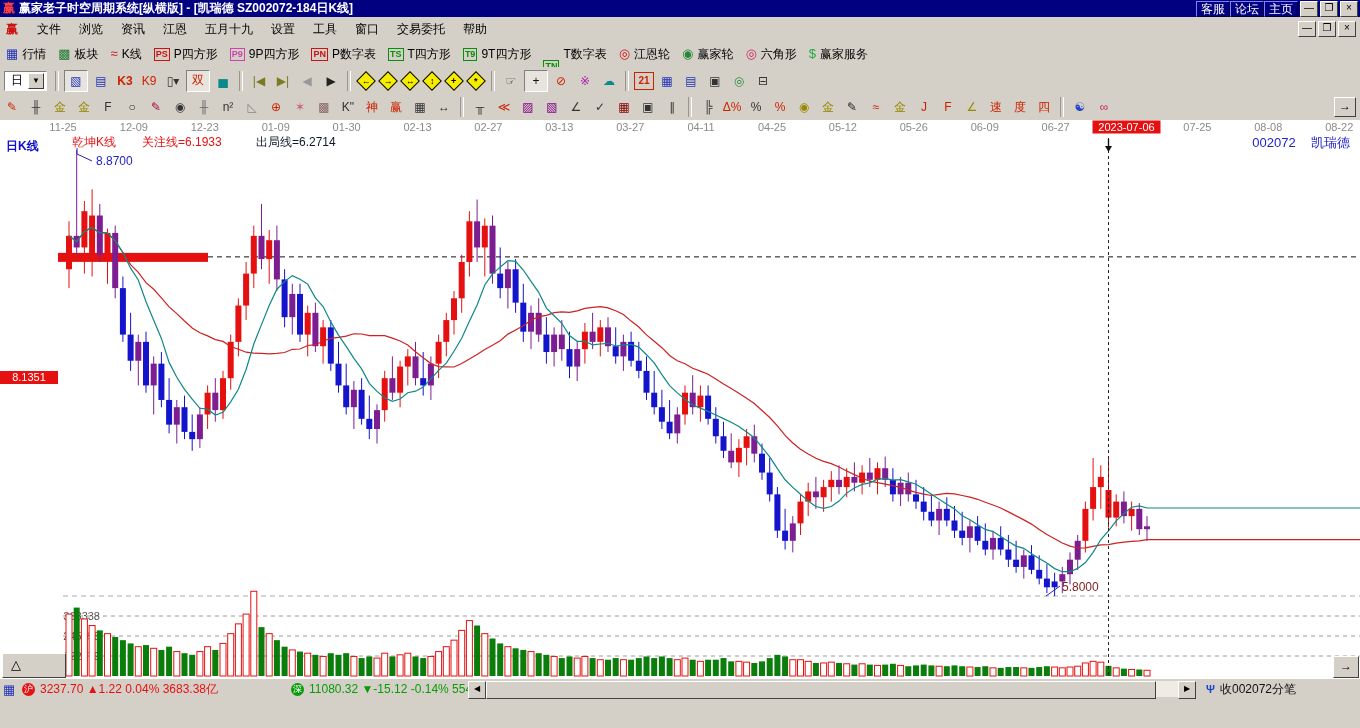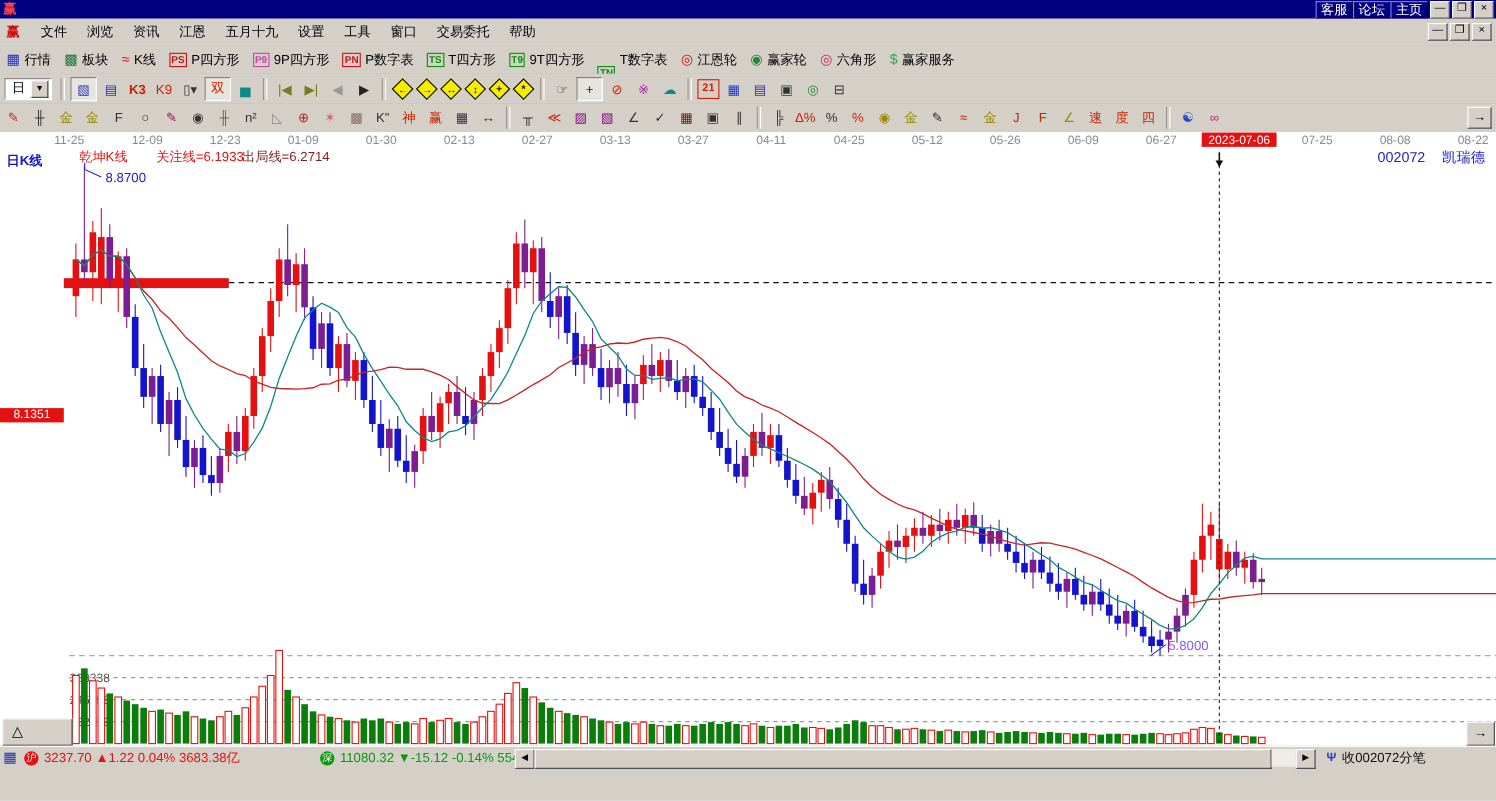--- a/index.html
+++ b/index.html
@@ -71,20 +71,21 @@
   .statusbar .mini{width:10px;margin-left:2px;}
   .statusbar .main{flex:1;margin-right:2px;padding-left:8px;font-size:12px;white-space:nowrap;overflow:hidden;}
 </style>
 </head>
 <body>
 
 <div class="app">
 
   <div class="titlebar">
     <span class="logo">赢</span>
+    <span class="title">赢家老子时空周期系统[纵横版] - [凯瑞德  SZ002072-184日K线]</span>
     <span class="right">
       <span id="linkbtns"><span class="linkbtn">客服</span><span class="linkbtn">论坛</span><span class="linkbtn">主页</span></span>
       <span class="winbtn">—</span>
       <span class="winbtn">❐</span>
       <span class="winbtn">×</span>
     </span>
   </div>
 
   <div class="menubar">
     <span class="logo">赢</span>
@@ -725,28 +726,28 @@
         <line x1="1108.5" y1="138" x2="1108.5" y2="676" stroke="#222" stroke-width="1" stroke-dasharray="3 3"></line>
         <polygon points="1105,146 1112,146 1108.5,152" fill="#111"></polygon>
         <line x1="1108.5" y1="139" x2="1108.5" y2="147" stroke="#111" stroke-width="1.4"></line>
         <path d="M77 148 L77 154 L92 161" fill="none" stroke="#2222cc" stroke-width="1"></path>
         <path d="M1046 596 L1060 586" fill="none" stroke="#2222cc" stroke-width="1"></path>
       </svg>
 
     <div class="ov" style="left:6px;top:18px;color:#1111cc;font-weight:bold;">日K线</div>
     <div class="ov" style="left:72px;top:14px;color:#e51111;">乾坤K线</div>
     <div class="ov" style="left:142px;top:14px;color:#e51111;">关注线=6.1933</div>
-    <div class="ov" style="left:220px;top:14px;color:#7f1d1d;">出局线=6.2714</div>
+    <div class="ov" style="left:220px;top:14px;color:#0f172a;padding-left:36px;">出局线=6.2714</div>
     <div class="ov" style="right:10px;top:14px;color:#2222cc;font-size:13px;">
       <span>002072</span>
       <span style="display:inline-block;width:8px;"></span>
       <span>凯瑞德</span>
     </div>
     <div class="ov" style="left:96px;top:34px;color:#2222cc;">8.8700</div>
-    <div class="ov" style="left:1062px;top:460px;color:#8b5cf6;">5.8000</div>
+    <div class="ov" style="left:1062px;top:460px;color:#7f1d1d;">5.8000</div>
     <div class="refbox">8.1351</div>
 
     <div class="cornerbtn">△</div>
     <div class="rightbtn">→</div>
   </div>
 
   <div class="marketbar">
     <span class="mb" style="left:3px;color:#2233bb;font-size:13px;">▦</span>
     <span class="mb" style="left:22px;">
       <span class="circ" style="background:#e51111;">沪</span>

